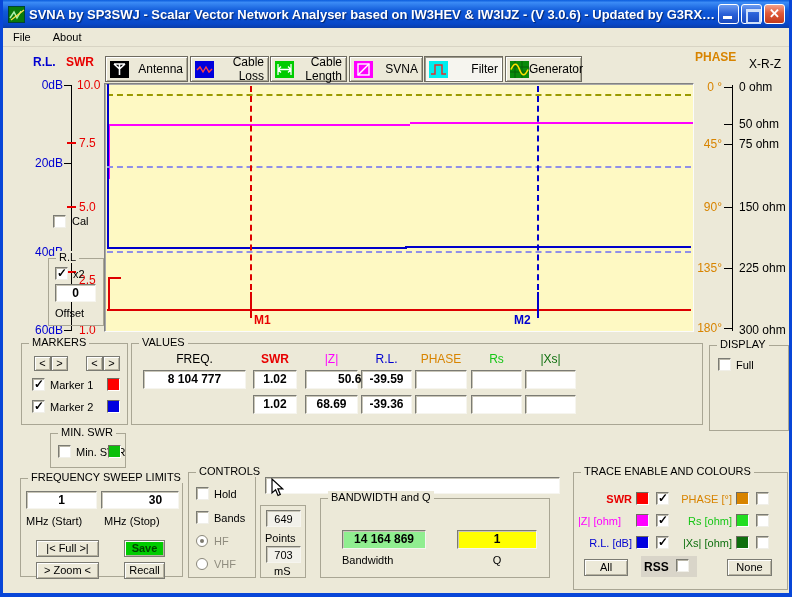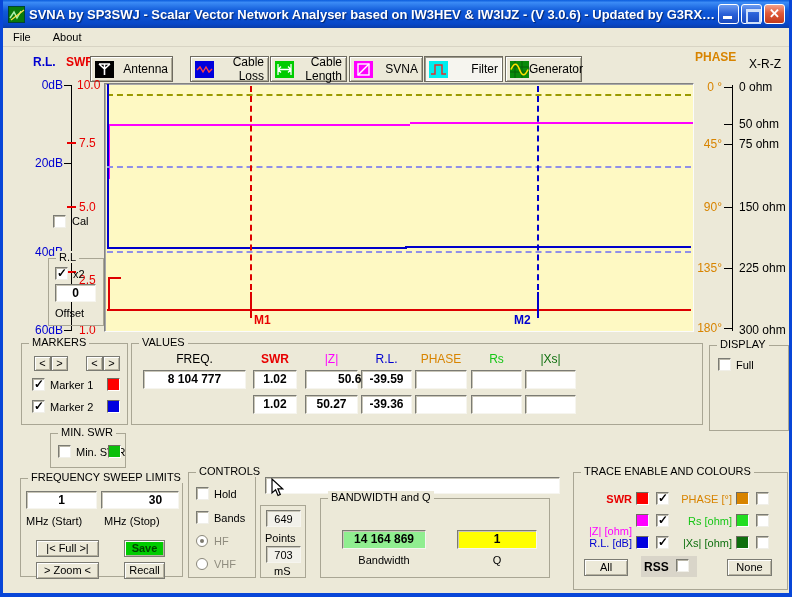--- a/index.html
+++ b/index.html
@@ -77,21 +77,21 @@
   <div class="menubar">
     <span class="menu-item">File</span>
     <span class="menu-item">About</span>
   </div>
 
   <div class="content">
 
     <div class="axis-label blue" style="left:30px; top:8px; font-weight:bold;">R.L.</div>
     <div class="axis-label red" style="left:63px; top:8px; font-weight:bold;">SWR</div>
 
-    <div class="tbtn" style="left:87px; width:83px;gap:8px;">
+    <div class="tbtn" style="left:102px; width:83px;gap:8px;">
       <span class="ticon"><svg width="19" height="17">
             <rect width="19" height="17" fill="#000"></rect>
             <path d="M9.5 3 L9.5 14 M4 3 L9.5 8 L15 3 M4 3 L15 3" stroke="#fff" stroke-width="1.6" fill="none"></path>
           </svg></span>
       <span class="tlabel">Antenna</span>
     </div>
     <div class="tbtn" style="left:187px; width:79px;">
       <span class="ticon"><svg width="19" height="17">
             <rect width="19" height="17" fill="#0000dd"></rect>
             <path d="M2 9 L5 6 L8 11 L11 6 L14 11 L17 8" stroke="#ff4040" stroke-width="1.4" fill="none"></path>
@@ -230,21 +230,21 @@
 
     <div class="field" style="left:140px; top:323px; width:103px; height:19px;">8 104 777</div>
     <div class="field" style="left:250px; top:323px; width:44px; height:19px;">1.02</div>
     <div class="field" style="left:302px; top:323px; width:53px; height:19px;padding-left:32px;">50.63</div>
     <div class="field" style="left:358px; top:323px; width:51px; height:19px;">-39.59</div>
     <div class="field" style="left:412px; top:323px; width:52px; height:19px;"></div>
     <div class="field" style="left:468px; top:323px; width:51px; height:19px;"></div>
     <div class="field" style="left:522px; top:323px; width:51px; height:19px;"></div>
 
     <div class="field" style="left:250px; top:348px; width:44px; height:19px;">1.02</div>
-    <div class="field" style="left:302px; top:348px; width:53px; height:19px;">50.27</div>
+    <div class="field" style="left:302px; top:348px; width:53px; height:19px;">68.69</div>
     <div class="field" style="left:358px; top:348px; width:51px; height:19px;">-39.36</div>
     <div class="field" style="left:412px; top:348px; width:52px; height:19px;"></div>
     <div class="field" style="left:468px; top:348px; width:51px; height:19px;"></div>
     <div class="field" style="left:522px; top:348px; width:51px; height:19px;"></div>
 
     <div class="gb" style="left:706px; top:298px; width:80px; height:86px;">
       <span class="gb-title">DISPLAY</span>
       <div class="cb" style="left:8px; top:12px;"></div>
       <span class="abs" style="left:26px; top:13px;">Full</span>
     </div>
@@ -288,36 +288,36 @@
     <div class="gb" style="left:257px; top:458px; width:46px; height:73px;">
       <div class="field" style="left:5px; top:4px; width:35px; height:17px; font-weight:normal; font-size:11px; background:#f2f1ea;">649</div>
       <span class="abs" style="left:4px; top:26px;">Points</span>
       <div class="field" style="left:5px; top:40px; width:35px; height:17px; font-weight:normal; font-size:11px; background:#f2f1ea;">703</div>
       <span class="abs" style="left:13px; top:59px;">mS</span>
     </div>
 
     <div class="gb" style="left:317px; top:451px; width:230px; height:80px;">
       <span class="gb-title">BANDWIDTH and Q</span>
       <div class="field" style="left: 21px; top: 31px; width: 84px; height: 19px; background: rgb(144, 238, 144);">14 164 869</div>
-      <span class="abs" style="left:21px; top:55px; width:84px; text-align:center;">Bandwidth</span>
+      <span class="abs" style="left:21px; top:55px; width:84px; text-align:left;">Bandwidth</span>
       <div class="field" style="left: 136px; top: 31px; width: 80px; height: 19px; background: rgb(255, 255, 0);">1</div>
       <span class="abs" style="left:136px; top:55px; width:80px; text-align:center;">Q</span>
     </div>
 
     <div class="gb" style="left:570px; top:425px; width:215px; height:118px;">
       <span class="gb-title" style="white-space:nowrap;">TRACE ENABLE AND COLOURS</span>
 
       <span class="abs red" style="left:4px; top:20px; width:54px; text-align:right; font-weight:bold;">SWR</span>
       <div class="swatch" style="left: 62px; top: 19px; background: rgb(255, 0, 0);"></div>
       <div class="cb checked" style="left:82px; top:19px;"></div>
       <span class="abs orange" style="left:104px; top:20px; width:54px; text-align:right;">PHASE [°]</span>
       <div class="swatch" style="left: 162px; top: 19px; background: rgb(216, 132, 0);"></div>
       <div class="cb" style="left:182px; top:19px;"></div>
 
-      <span class="abs mag" style="left:4px; top:52px; width:54px; text-align:right;">|Z| [ohm]</span>
+      <span class="abs mag" style="left:4px; top:42px; width:54px; text-align:left;">|Z| [ohm]</span>
       <div class="swatch" style="left: 62px; top: 41px; background: rgb(255, 0, 255);"></div>
       <div class="cb checked" style="left:82px; top:41px;"></div>
       <span class="abs grn" style="left:104px; top:42px; width:54px; text-align:right;">Rs [ohm]</span>
       <div class="swatch" style="left: 162px; top: 41px; background: rgb(34, 221, 34);"></div>
       <div class="cb" style="left:182px; top:41px;"></div>
 
       <span class="abs blue" style="left:4px; top:64px; width:54px; text-align:right;">R.L. [dB]</span>
       <div class="swatch" style="left: 62px; top: 63px; background: rgb(0, 0, 224);"></div>
       <div class="cb checked" style="left:82px; top:63px;"></div>
       <span class="abs dgrn" style="left:104px; top:64px; width:54px; text-align:right;">|Xs| [ohm]</span>

